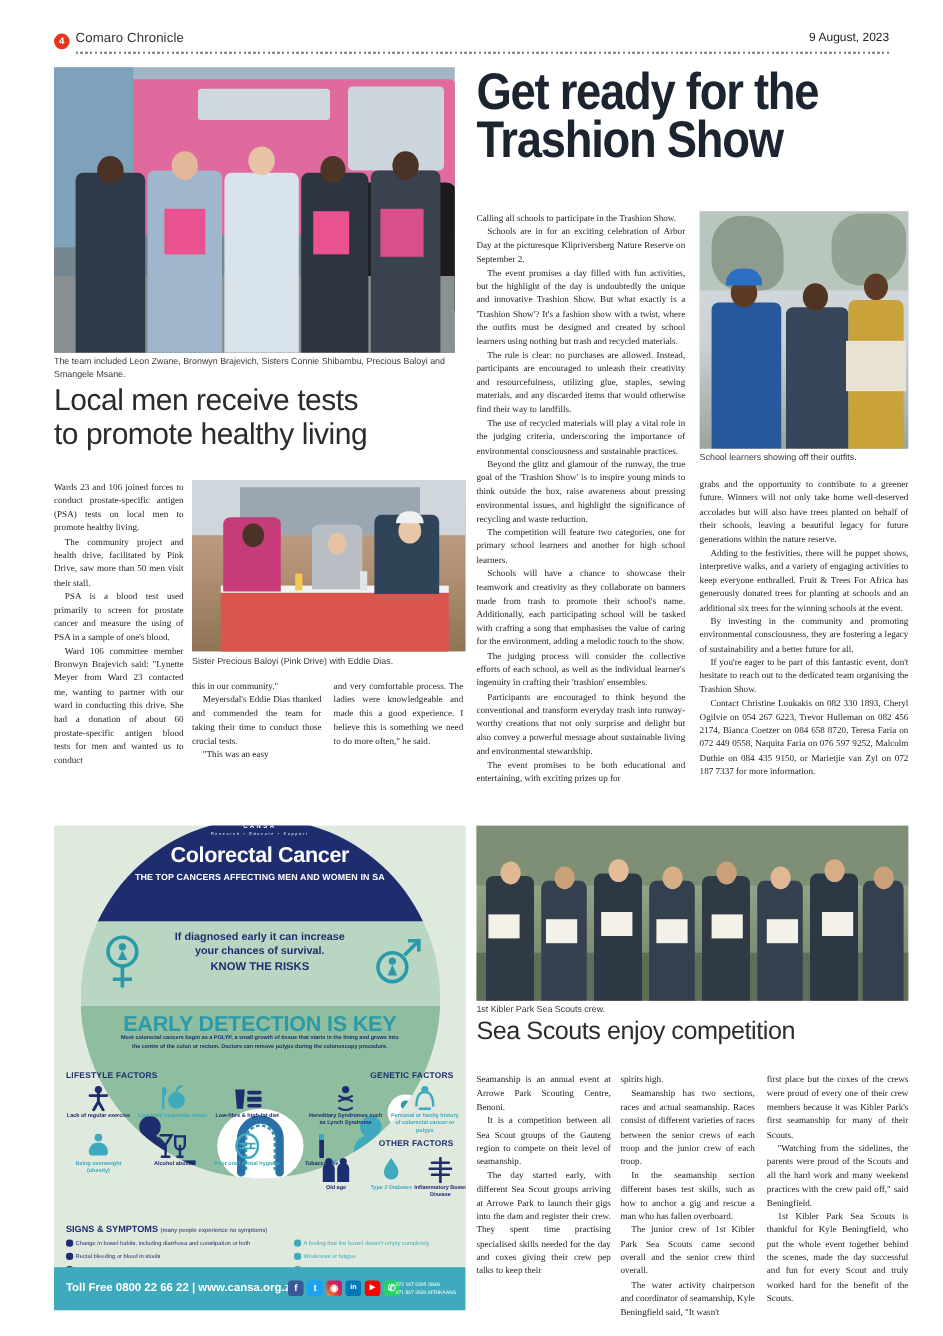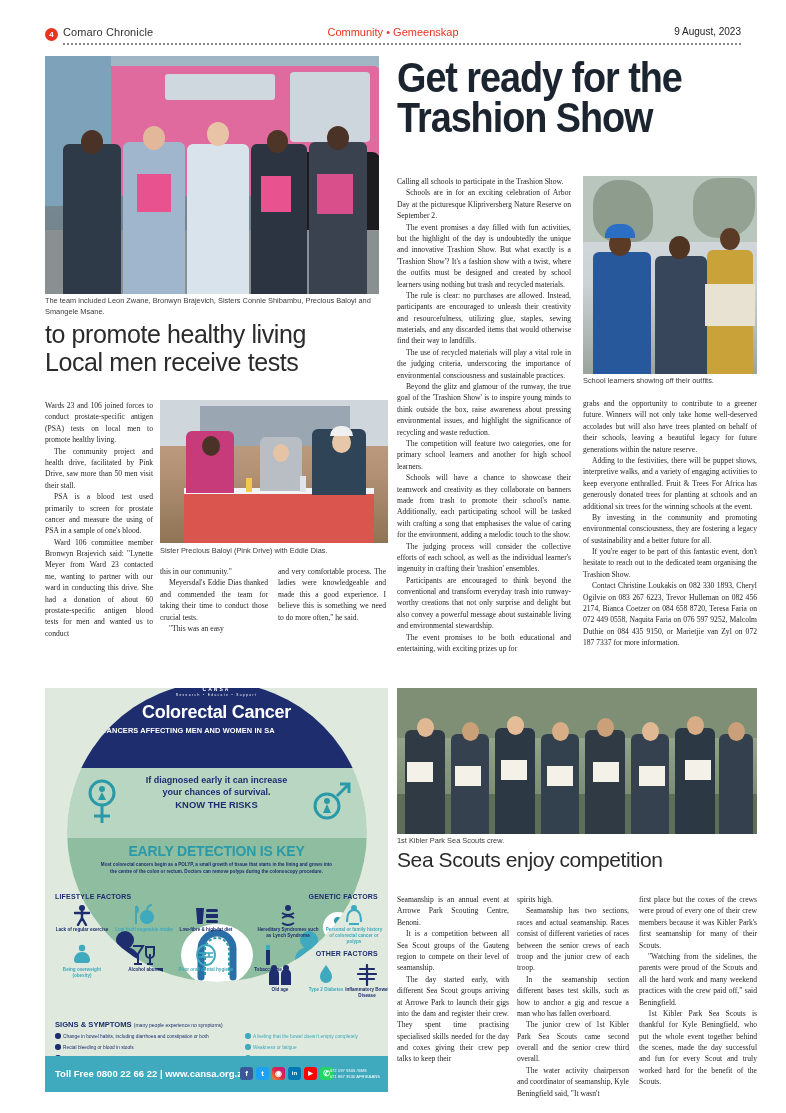--- a/index.html
+++ b/index.html
@@ -83,31 +83,31 @@
   .cansa-logo{
     position:absolute;left:0;right:0;top:4px;text-align:center;color:#fff;
     font-size:5px;letter-spacing:2px;font-weight:bold;
   }
   .cansa-logo small{display:block;font-size:3.2px;letter-spacing:1.4px;font-weight:normal;margin-top:1px;}
   .cc-title{
     position:absolute;left:0;right:0;top:20px;text-align:center;color:#fff;
     font-size:18px;font-weight:bold;letter-spacing:-.3px;
   }
   .cc-sub{
-    position:absolute;left:0;right:0;top:44px;text-align:left;color:#fff;
+    position:absolute;left:0;right:0;top:44px;text-align:center;color:#fff;
     font-size:7.4px;font-weight:bold;letter-spacing:.1px;
   }
   .cc-mid{
     position:absolute;left:52px;right:52px;top:92px;text-align:center;color:#1e2d6e;
     font-size:9px;font-weight:bold;line-height:1.38;
   }
   .cc-mid b{display:block;font-size:9.4px;}
   .cc-edt{
     position:absolute;left:0;right:0;top:161px;text-align:center;
-    font-size:14px;font-weight:bold;color:#1e2d6e;letter-spacing:-.2px;
+    font-size:18px;font-weight:bold;color:#1e2d6e;letter-spacing:-.2px;
   }
   .cc-edt span{color:#2a9aa8;}
   .cc-body{
     position:absolute;left:32px;right:32px;top:180px;text-align:center;
     font-size:4.6px;line-height:1.5;color:#1e2d6e;font-weight:bold;
   }
   .gender-icon{position:absolute;color:#2a9aa8;}
 
   .colon{
     position:absolute;left:50%;transform:translateX(-50%);top:242px;
@@ -158,21 +158,20 @@
   }
 </style>
 </head>
 <body>
 
 <div class="page">
 
   <div class="masthead">
     <div class="page-badge">4</div>
     <div class="masthead-title">Comaro Chronicle</div>
-    <div class="masthead-center">Community • Gemeenskap</div>
     <div class="masthead-date">9 August, 2023</div>
     <div class="masthead-rule"></div>
   </div>
 
   <div class="photo" style="left:45px;top:56px;width:334px;height:238px;">
     <div style="position:absolute;inset:0;background:linear-gradient(180deg,#9fb4c4 0%,#b9c6cf 38%,#7d8d96 39%,#6f7f89 100%);"></div>
 
     <div style="position:absolute;left:60px;top:10px;width:275px;height:130px;background:#e06a9e;border-radius:6px;"></div>
     <div style="position:absolute;left:120px;top:18px;width:110px;height:26px;background:#cfd8de;border-radius:3px;"></div>
     <div style="position:absolute;left:245px;top:16px;width:80px;height:70px;background:#cdd6dd;border-radius:4px;"></div>
@@ -192,22 +191,22 @@
     <div class="fig" style="left:264px;width:58px;height:152px;background:#3a4250;"></div>
     <div class="head" style="left:282px;top:70px;width:22px;height:24px;background:#4a3226;"></div>
 
     <div style="position:absolute;left:92px;top:118px;width:34px;height:38px;background:#e8528f;"></div>
     <div style="position:absolute;left:216px;top:120px;width:30px;height:36px;background:#e8528f;"></div>
     <div style="position:absolute;left:272px;top:118px;width:36px;height:40px;background:#d94f8c;"></div>
   </div>
   <div class="caption" style="left:45px;top:296px;width:334px;">The team included Leon Zwane, Bronwyn Brajevich, Sisters Connie Shibambu, Precious Baloyi and Smangele Msane.</div>
 
   <div class="hl-light" style="left:45px;top:320px;width:340px;font-size:25px;">
+    <div>Local men receive tests</div>
     <div>to promote healthy living</div>
-    <div>Local men receive tests</div>
   </div>
 
   <div class="col" id="psa-col1" style="left:45px;top:400px;width:108px;">
       <p class="first">Wards 23 and 106 joined forces to conduct prostate-specific antigen (PSA) tests on local men to promote healthy living.</p>
       <p>The community project and health drive, facilitated by Pink Drive, saw more than 50 men visit their stall.</p>
       <p>PSA is a blood test used primarily to screen for prostate cancer and measure the using of PSA in a sample of one's blood.</p>
       <p>Ward 106 committee member Bronwyn Brajevich said: "Lynette Meyer from Ward 23 contacted me, wanting to partner with our ward in conducting this drive. She had a donation of about 60 prostate-specific antigen blood tests for men and wanted us to conduct</p>
     </div>
 
   <div class="photo" style="left:160px;top:400px;width:228px;height:143px;">
@@ -272,21 +271,21 @@
       <p>Schools will have a chance to showcase their teamwork and creativity as they collaborate on banners made from trash to promote their school's name. Additionally, each participating school will be tasked with crafting a song that emphasises the value of caring for the environment, adding a melodic touch to the show.</p>
       <p>The judging process will consider the collective efforts of each school, as well as the individual learner's ingenuity in crafting their 'trashion' ensembles.</p>
       <p>Participants are encouraged to think beyond the conventional and transform everyday trash into runway-worthy creations that not only surprise and delight but also convey a powerful message about sustainable living and environmental stewardship.</p>
       <p>The event promises to be both educational and entertaining, with exciting prizes up for</p>
     </div>
   <div class="col" id="tr-col2" style="left:583px;top:398px;width:174px;">
       <p class="first">grabs and the opportunity to contribute to a greener future. Winners will not only take home well-deserved accolades but will also have trees planted on behalf of their schools, leaving a beautiful legacy for future generations within the nature reserve.</p>
       <p>Adding to the festivities, there will be puppet shows, interpretive walks, and a variety of engaging activities to keep everyone enthralled. Fruit &amp; Trees For Africa has generously donated trees for planting at schools and an additional six trees for the winning schools at the event.</p>
       <p>By investing in the community and promoting environmental consciousness, they are fostering a legacy of sustainability and a better future for all.</p>
       <p>If you're eager to be part of this fantastic event, don't hesitate to reach out to the dedicated team organising the Trashion Show.</p>
-      <p>Contact Christine Loukakis on 082 330 1893, Cheryl Ogilvie on 083 267 6223, Trevor Hulleman on 082 456 2174, Bianca Coetzer on 084 658 8720, Teresa Faria on 072 449 0558, Naquita Faria on 076 597 9252, Malcolm Duthie on 084 435 9150, or Marietjie van Zyl on 072 187 7337 for more information.</p>
+      <p>Contact Christine Loukakis on 082 330 1893, Cheryl Ogilvie on 054 267 6223, Trevor Hulleman on 082 456 2174, Bianca Coetzer on 084 658 8720, Teresa Faria on 072 449 0558, Naquita Faria on 076 597 9252, Malcolm Duthie on 084 435 9150, or Marietjie van Zyl on 072 187 7337 for more information.</p>
     </div>
 
   <div class="photo" style="left:397px;top:688px;width:360px;height:146px;">
     <div style="position:absolute;inset:0;background:linear-gradient(180deg,#a9b9a0 0%,#8b9c82 46%,#6f7f68 100%);"></div>
     <div style="position:absolute;left:0;top:0;width:100%;height:50px;background:#7e8f76;"></div>
     <div style="position:absolute;left:0;bottom:0;width:100%;height:40px;background:#5e6e58;"></div>
     <div class="fig" style="left:8px;width:40px;height:104px;background:#2f3a45;"></div>
     <div class="head" style="left:20px;top:30px;width:17px;height:19px;background:#e0b894;"></div>
     <div class="fig" style="left:54px;width:38px;height:100px;background:#364150;"></div>
     <div class="head" style="left:65px;top:34px;width:17px;height:19px;background:#caa078;"></div>

